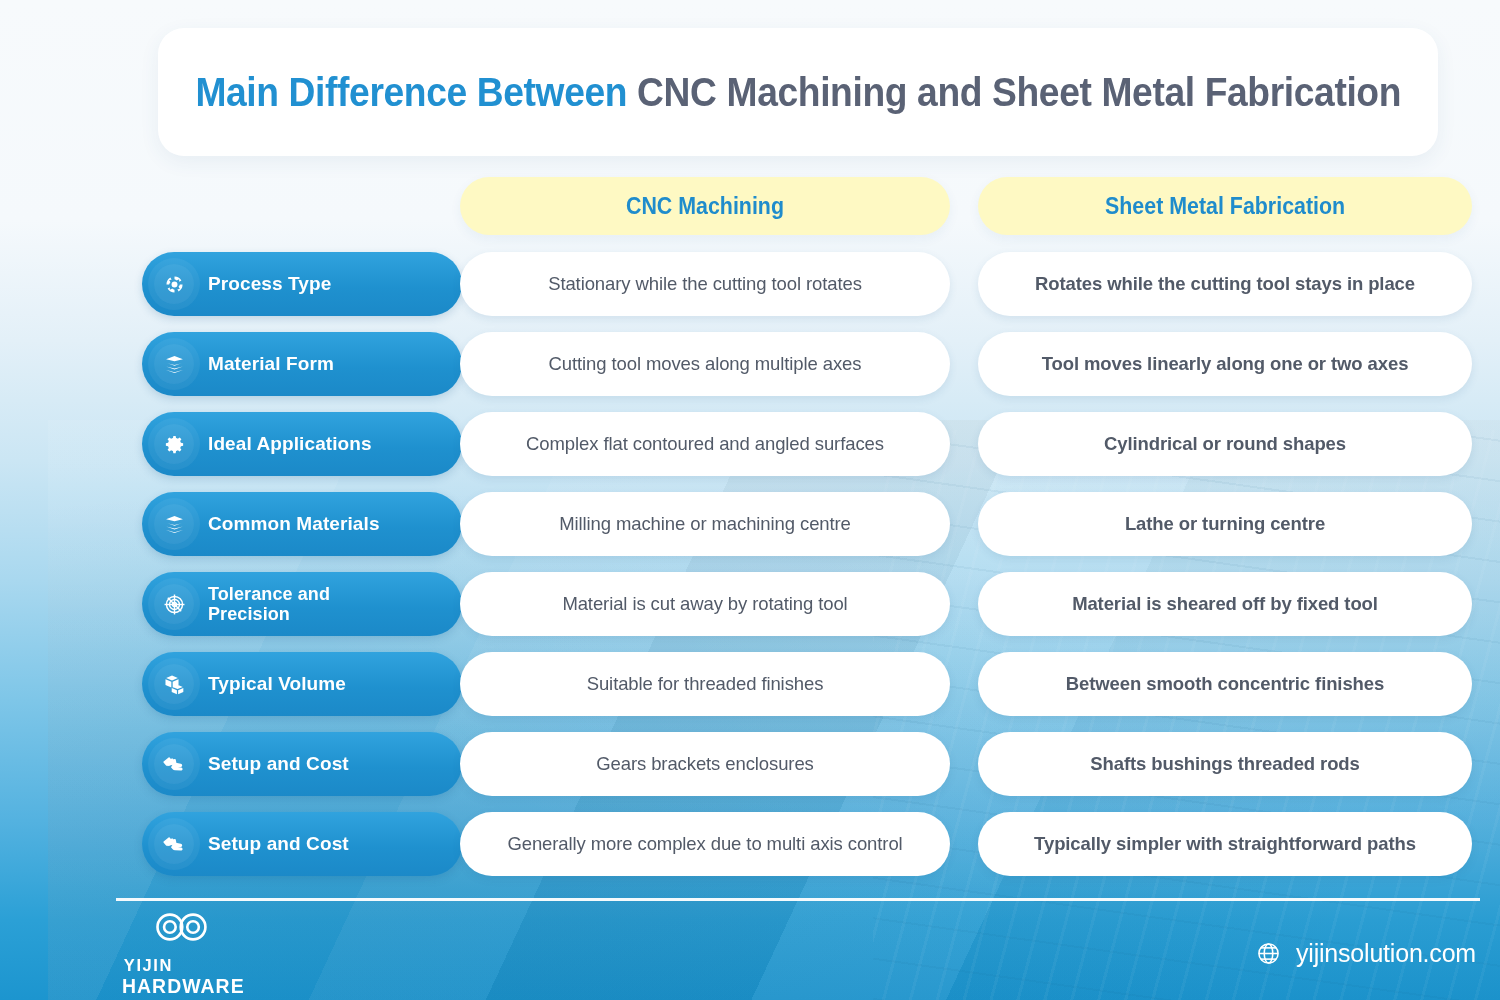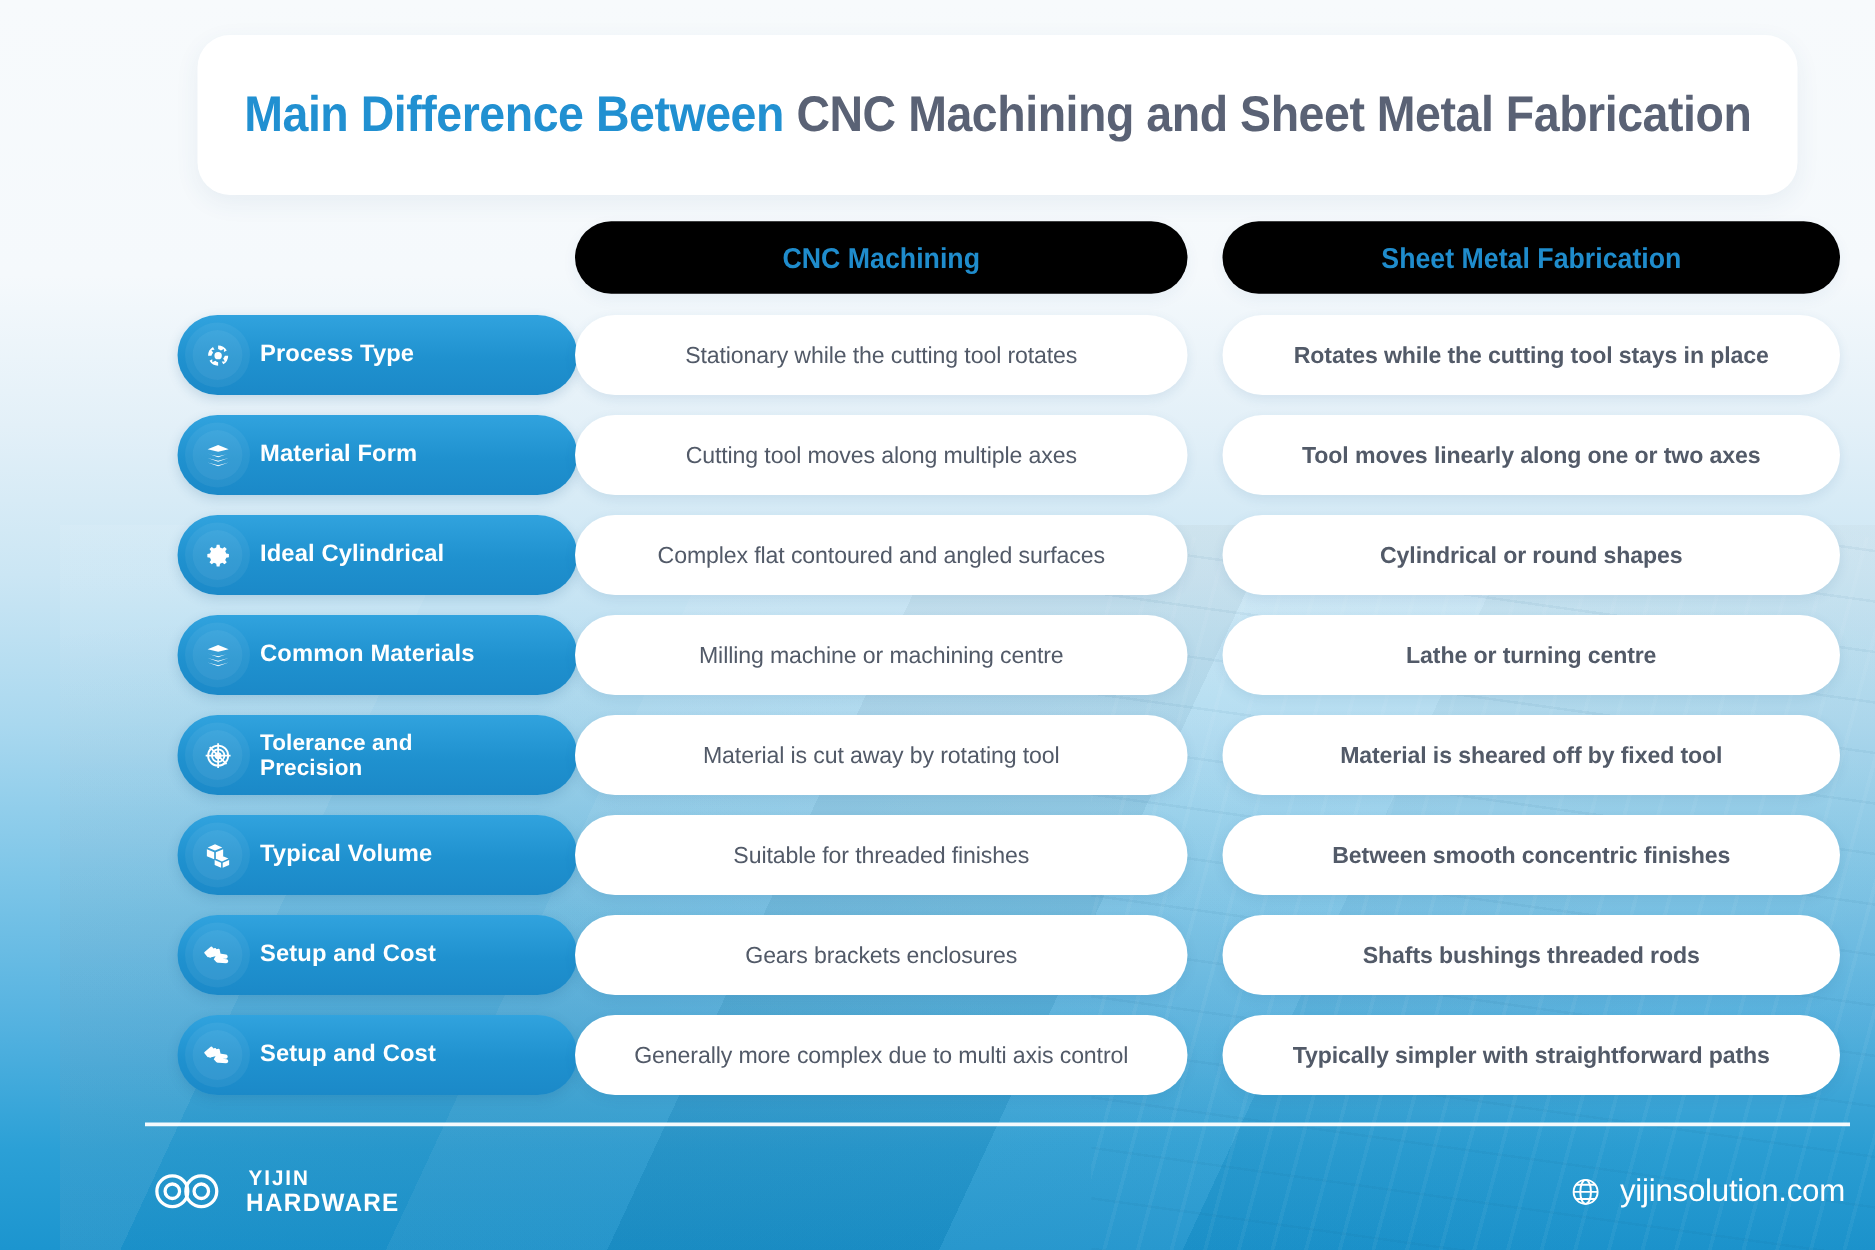--- a/index.html
+++ b/index.html
@@ -74,21 +74,21 @@
     white-space: nowrap;
     color: #5a6275;
   }
   .title-accent { color: #2190d1; }
 
   
   .col-head {
     position: absolute;
     top: 177px;
     height: 58px;
-    background: #000000;
+    background: #fef9c3;
     border-radius: 29px;
     display: flex;
     align-items: center;
     justify-content: center;
     box-shadow: 0 4px 12px rgba(40,90,130,0.06);
   }
   .col-head span {
     font-size: 23px;
     font-weight: 700;
     color: #1f8ccc;
@@ -183,20 +183,21 @@
     height: 94px;
     display: flex;
     align-items: center;
     justify-content: space-between;
     padding: 0 72px;
   }
   .brand {
     display: flex;
     align-items: center;
     gap: 13px;
+    flex-direction: column;
   }
   .brand-mark svg { width: 62px; height: 34px; display: block; }
   .brand-words {
     color: #ffffff;
     line-height: 1.0;
     transform: scaleX(0.97);
   }
   .brand-words .l1 {
     font-size: 17px;
     font-weight: 700;
@@ -277,21 +278,21 @@
           <span>Tool moves linearly along one or two axes</span>
         </div>
       </div>
       <div class="row">
         <div class="label-pill">
           <span class="label-icon">
             <svg viewBox="0 0 24 24">
               <path d="M12 8.1a3.9 3.9 0 1 0 3.9 3.9A3.9 3.9 0 0 0 12 8.1zm9 5.2v-2.6l-2.3-.4a6.9 6.9 0 0 0-.8-1.9l1.3-1.9-1.8-1.8-1.9 1.3a6.9 6.9 0 0 0-1.9-.8L13.2 3h-2.4l-.4 2.2a6.9 6.9 0 0 0-1.9.8L6.6 4.7 4.8 6.5l1.3 1.9a6.9 6.9 0 0 0-.8 1.9L3 10.7v2.6l2.3.4a6.9 6.9 0 0 0 .8 1.9l-1.3 1.9 1.8 1.8 1.9-1.3a6.9 6.9 0 0 0 1.9.8l.4 2.2h2.4l.4-2.2a6.9 6.9 0 0 0 1.9-.8l1.9 1.3 1.8-1.8-1.3-1.9a6.9 6.9 0 0 0 .8-1.9z"></path>
             </svg>
           </span>
-          <span class="label-text">Ideal Cylindrical</span>
+          <span class="label-text">Ideal Applications</span>
         </div>
         <div class="cell c1">
           <span>Complex flat contoured and angled surfaces</span>
         </div>
         <div class="cell c2">
           <span>Cylindrical or round shapes</span>
         </div>
       </div>
       <div class="row">
         <div class="label-pill">

